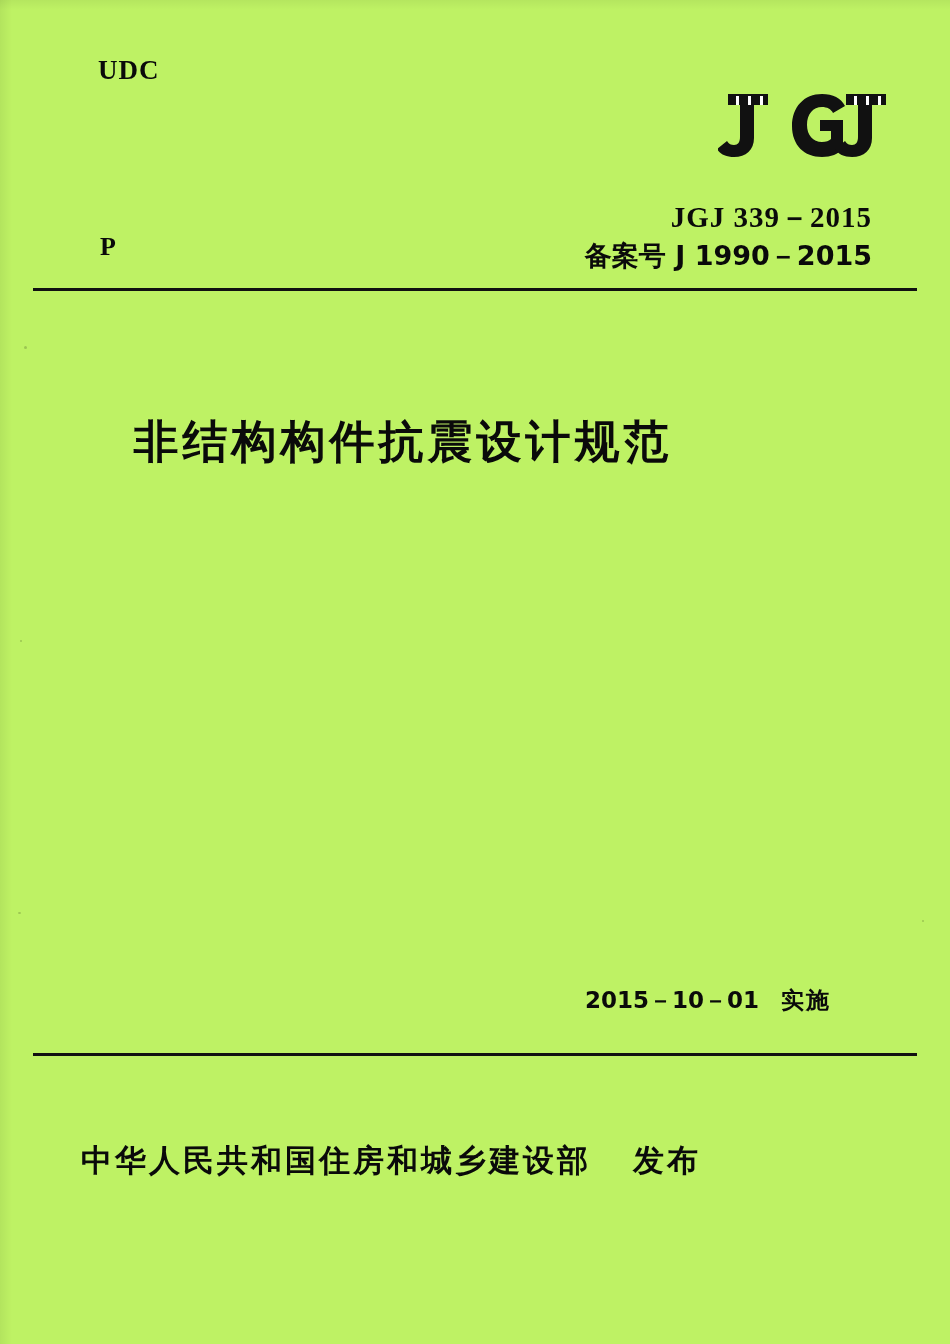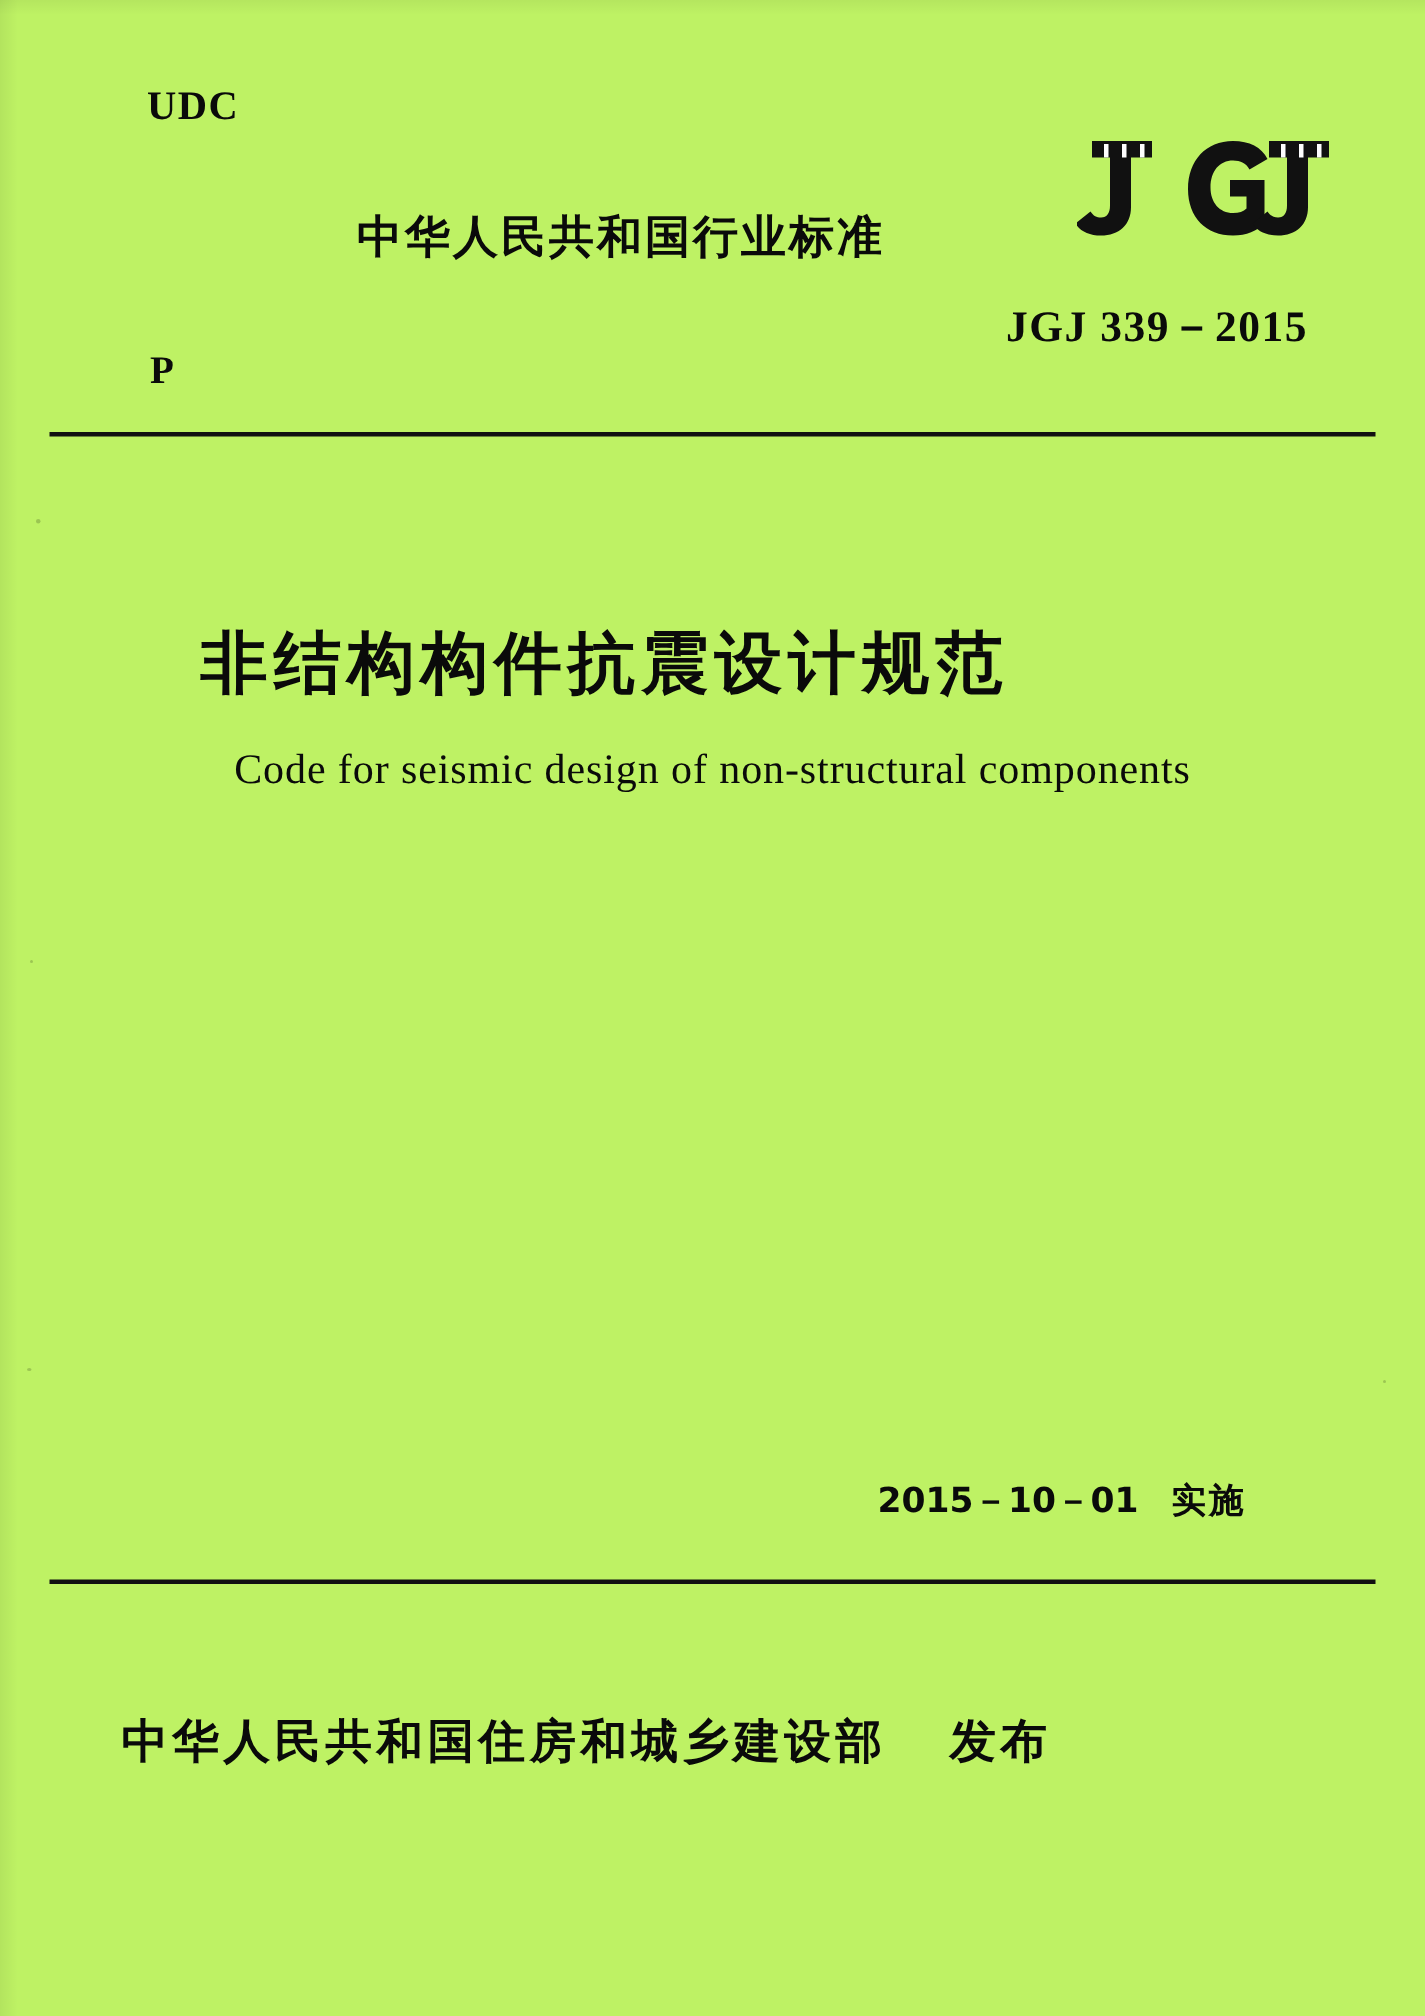--- a/index.html
+++ b/index.html
@@ -178,21 +178,20 @@
 </head>
 <body>
 
 <div class="page">
 
   <div class="edge-shade-left"></div>
   <div class="edge-shade-top"></div>
 
   <div class="udc">UDC</div>
 
-  <div class="national-standard">中华人民共和国行业标准</div>
 
   <div class="jgj-logo">
     <svg width="170" height="75" viewBox="0 0 170 75" xmlns="http://www.w3.org/2000/svg">
       <g fill="#111">
 
         <path d="M10 6 h40 v11 h-14 v33 c0 12 -8 19 -20 19 c-8 0 -14 -3 -17 -8 l10 -8 c2 3 4 4 7 4 c4 0 6 -3 6 -8 V17 H10 Z"></path>
 
         <path d="M104 6 c-18 0 -30 13 -30 32 c0 19 12 31 30 31 c9 0 16 -3 21 -8 V32 h-23 v11 h11 v8 c-2 2 -5 3 -9 3 c-9 0 -15 -7 -15 -17 c0 -11 6 -18 15 -18 c5 0 9 2 11 6 l12 -7 c-4 -8 -12 -12 -23 -12 Z"></path>
 
         <path d="M128 6 h40 v11 h-14 v33 c0 12 -8 19 -20 19 c-8 0 -14 -3 -17 -8 l10 -8 c2 3 4 4 7 4 c4 0 6 -3 6 -8 V17 h-12 Z"></path>
@@ -201,27 +200,27 @@
         <rect x="30" y="8" width="3" height="9" fill="#fefefe"></rect>
         <rect x="42" y="8" width="3" height="9" fill="#fefefe"></rect>
         <rect x="136" y="8" width="3" height="9" fill="#fefefe"></rect>
         <rect x="148" y="8" width="3" height="9" fill="#fefefe"></rect>
         <rect x="160" y="8" width="3" height="9" fill="#fefefe"></rect>
       </g>
     </svg>
   </div>
 
   <div class="code-no">JGJ 339－2015</div>
+  <div class="record-no">备案号 J 1990－2015</div>
 
   <div class="p-mark">P</div>
 
   <div class="rule rule-top"></div>
 
   <div class="title-cn">非结构构件抗震设计规范</div>
-  <div class="title-en">Code for seismic design of non-structural components</div>
 
 
   <div class="effective-date">
     <span>2015－10－01</span><span class="date-word">实施</span>
   </div>
 
   <div class="rule rule-bottom"></div>
 
   <div class="publisher">
     <span>中华人民共和国住房和城乡建设部</span><span class="pub-word">发布</span>

